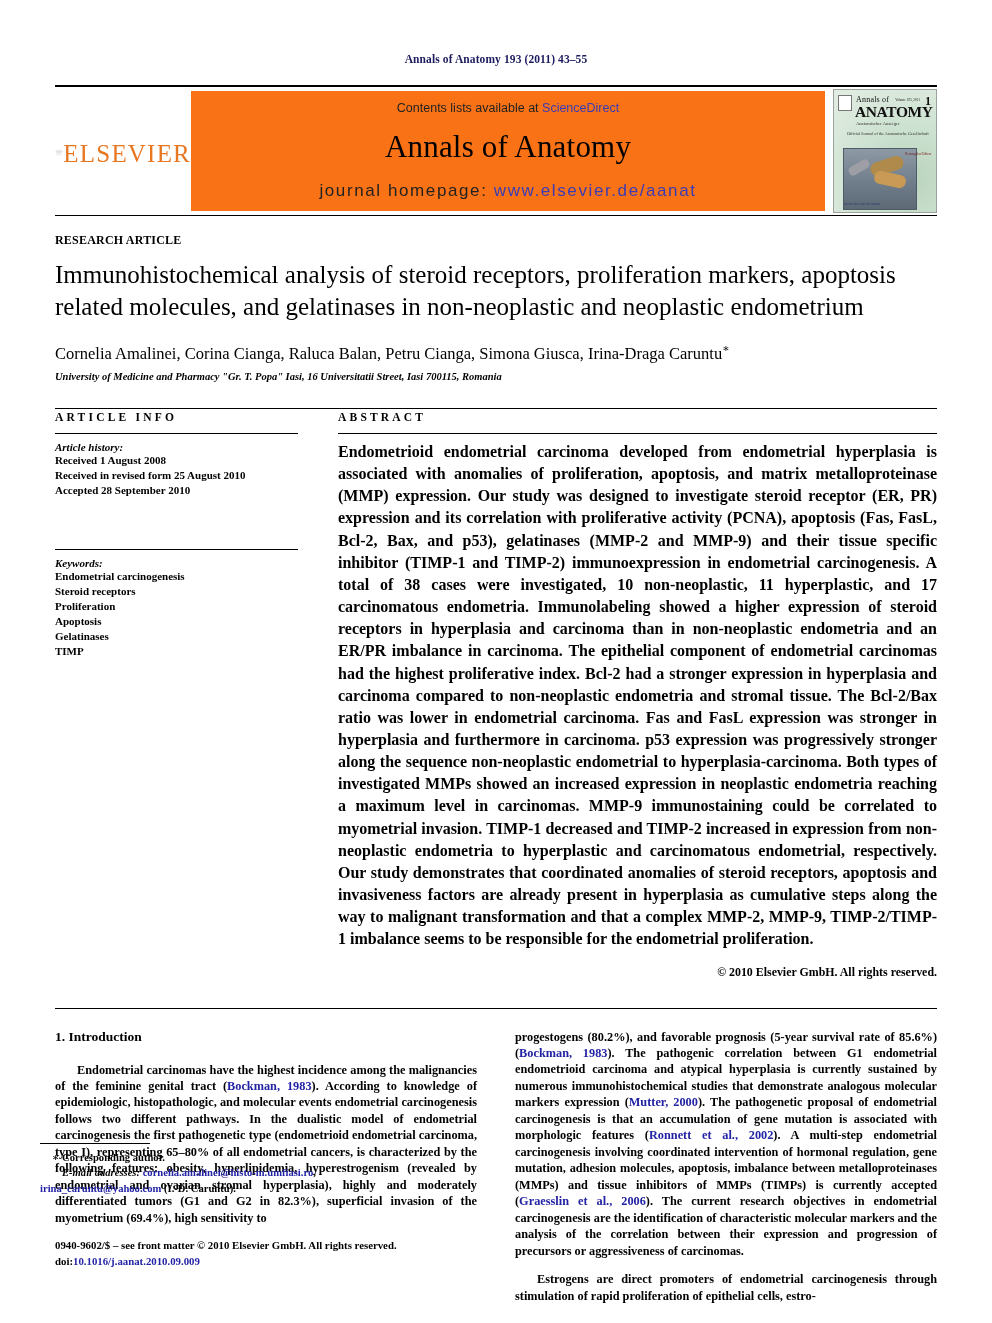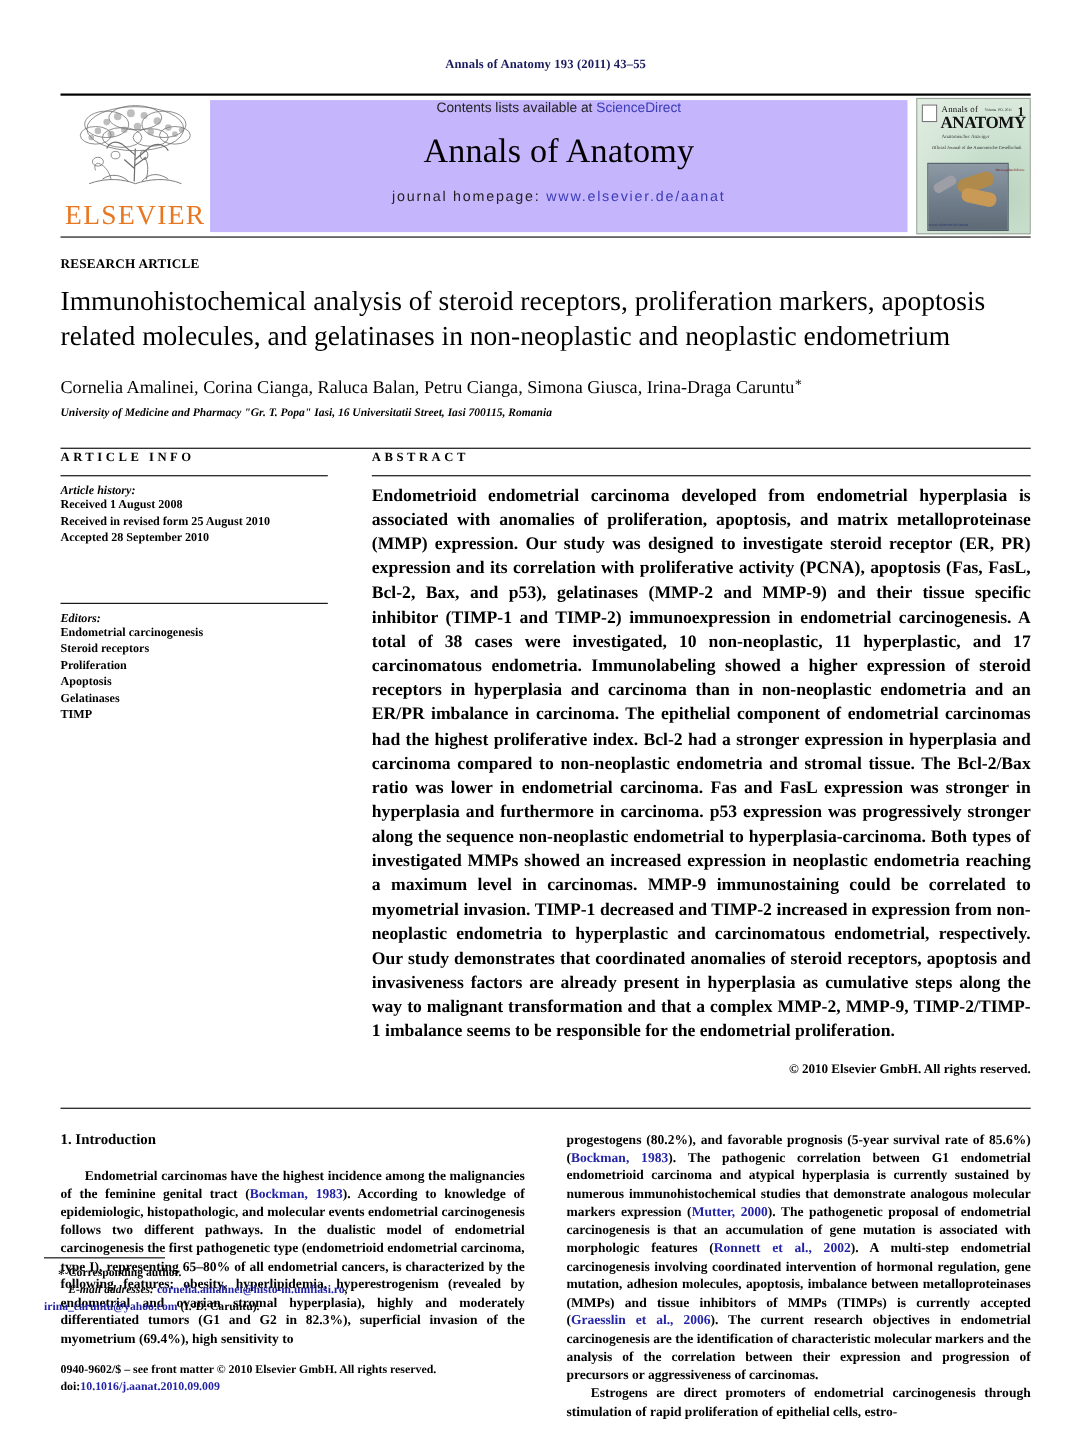--- a/index.html
+++ b/index.html
@@ -38,64 +38,64 @@
     margin-top: 20px;
     border-top: 2px solid #000;
     display: flex;
     align-items: stretch;
     height: 128px;
   }
   .elsevier-logo {
     width: 136px;
     flex: 0 0 136px;
     display: flex;
-    flex-direction: column;
+    flex-direction: row;
     align-items: center;
     justify-content: flex-start;
     padding-top: 4px;
     box-sizing: border-box;
   }
   .tree-svg { display:block; }
   .elsevier-word {
     font-family: "Liberation Serif", serif;
     font-size: 25px;
     letter-spacing: 1.2px;
     color: #E87722;
     font-weight: normal;
     line-height: 1;
     margin-top: 1px;
   }
   .journal-band {
     flex: 1 1 auto;
-    background: #c4b5fd;
+    background: #f97316;
     display: flex;
     flex-direction: column;
     align-items: center;
-    justify-content: flex-start;
+    justify-content: center;
     margin: 4px 0 4px 0;
   }
   .contents-line {
     font-family: "Liberation Sans", sans-serif;
     font-size: 12.5px;
     color: #222;
     margin-bottom: 14px;
   }
   .contents-line .sd {
     color: #3b3bb5;
   }
   .journal-title {
     font-family: "Liberation Serif", serif;
     font-size: 31px;
     color: #000;
     letter-spacing: .2px;
     margin-bottom: 16px;
   }
   .homepage-line {
     font-family: "Liberation Sans", sans-serif;
-    font-size: 13px;
+    font-size: 17px;
     letter-spacing: 1.6px;
     color: #222;
   }
   .homepage-line .url { color: #3b3bb5; }
   .cover-thumb {
     width: 104px;
     flex: 0 0 104px;
     margin: 2px 0 2px 8px;
     border: 1px solid #9aa39a;
     box-sizing: border-box;
@@ -304,21 +304,21 @@
     margin-bottom: 17px;
   }
   .para {
     font-size: 12.3px;
     line-height: 1.34;
     text-align: justify;
     font-weight: bold;
     text-indent: 22px;
     margin: 0;
   }
-  .para + .para { margin-top: 0; }
+  .para + .para { margin-top: 12px; }
   .ref { color: #2323a5; }
 
   
   .footnote-area {
     position: absolute;
     left: 40px;
     top: 1143px;
     width: 422px;
     font-size: 10.6px;
     font-weight: bold;
@@ -455,21 +455,21 @@
     <div class="col-info">
       <div class="sec-head">ARTICLE INFO</div>
       <div class="sec-rule"></div>
       <div class="info-label">Article history:</div>
       <div class="info-line">Received 1 August 2008</div>
       <div class="info-line">Received in revised form 25 August 2010</div>
       <div class="info-line">Accepted 28 September 2010</div>
 
       <div class="kw-block">
         <div class="sec-rule"></div>
-        <div class="info-label">Editors:</div>
+        <div class="info-label">Keywords:</div>
         <div class="info-line">Endometrial carcinogenesis</div>
         <div class="info-line">Steroid receptors</div>
         <div class="info-line">Proliferation</div>
         <div class="info-line">Apoptosis</div>
         <div class="info-line">Gelatinases</div>
         <div class="info-line">TIMP</div>
       </div>
     </div>
 
     <div class="col-abstract">

